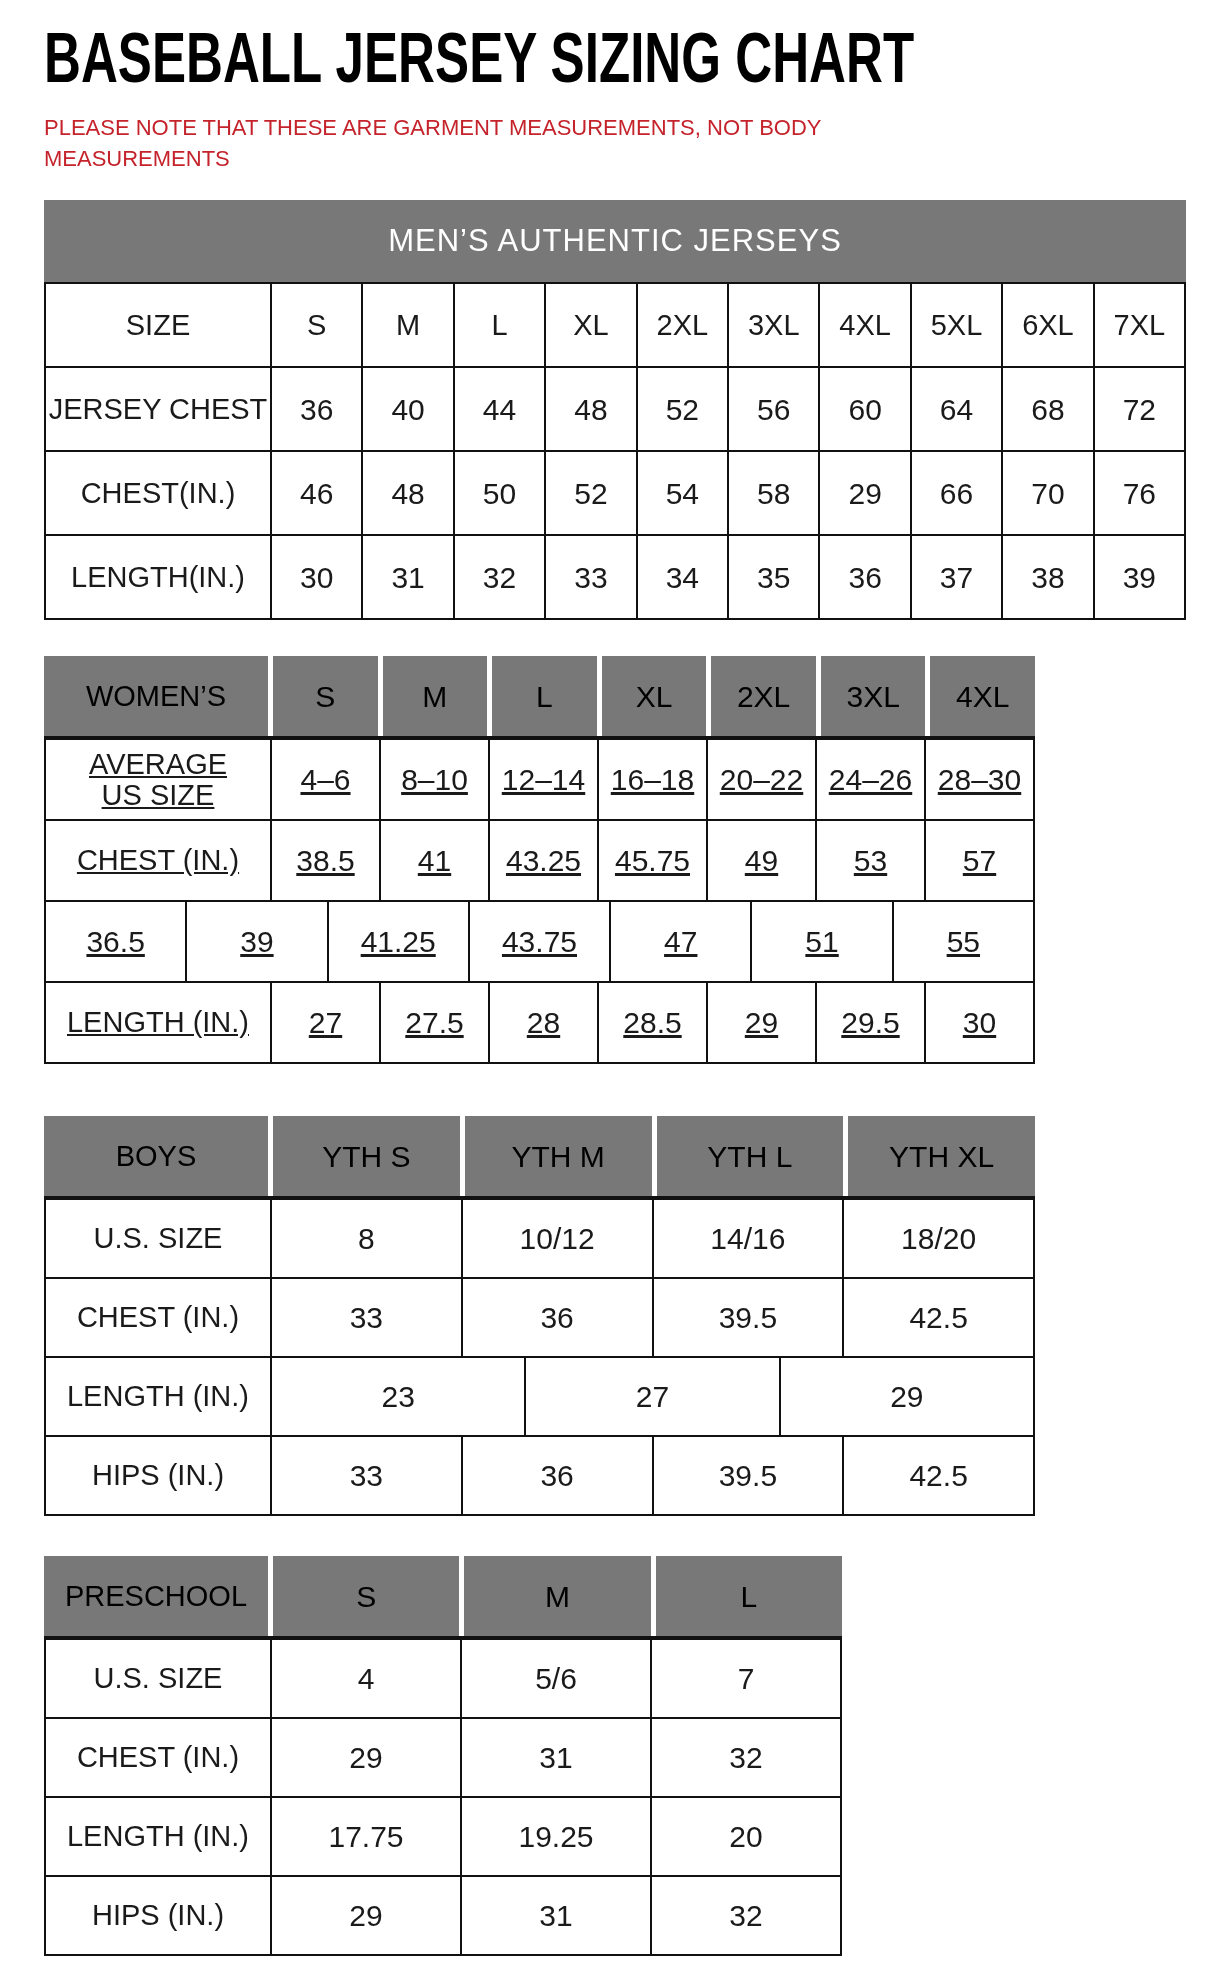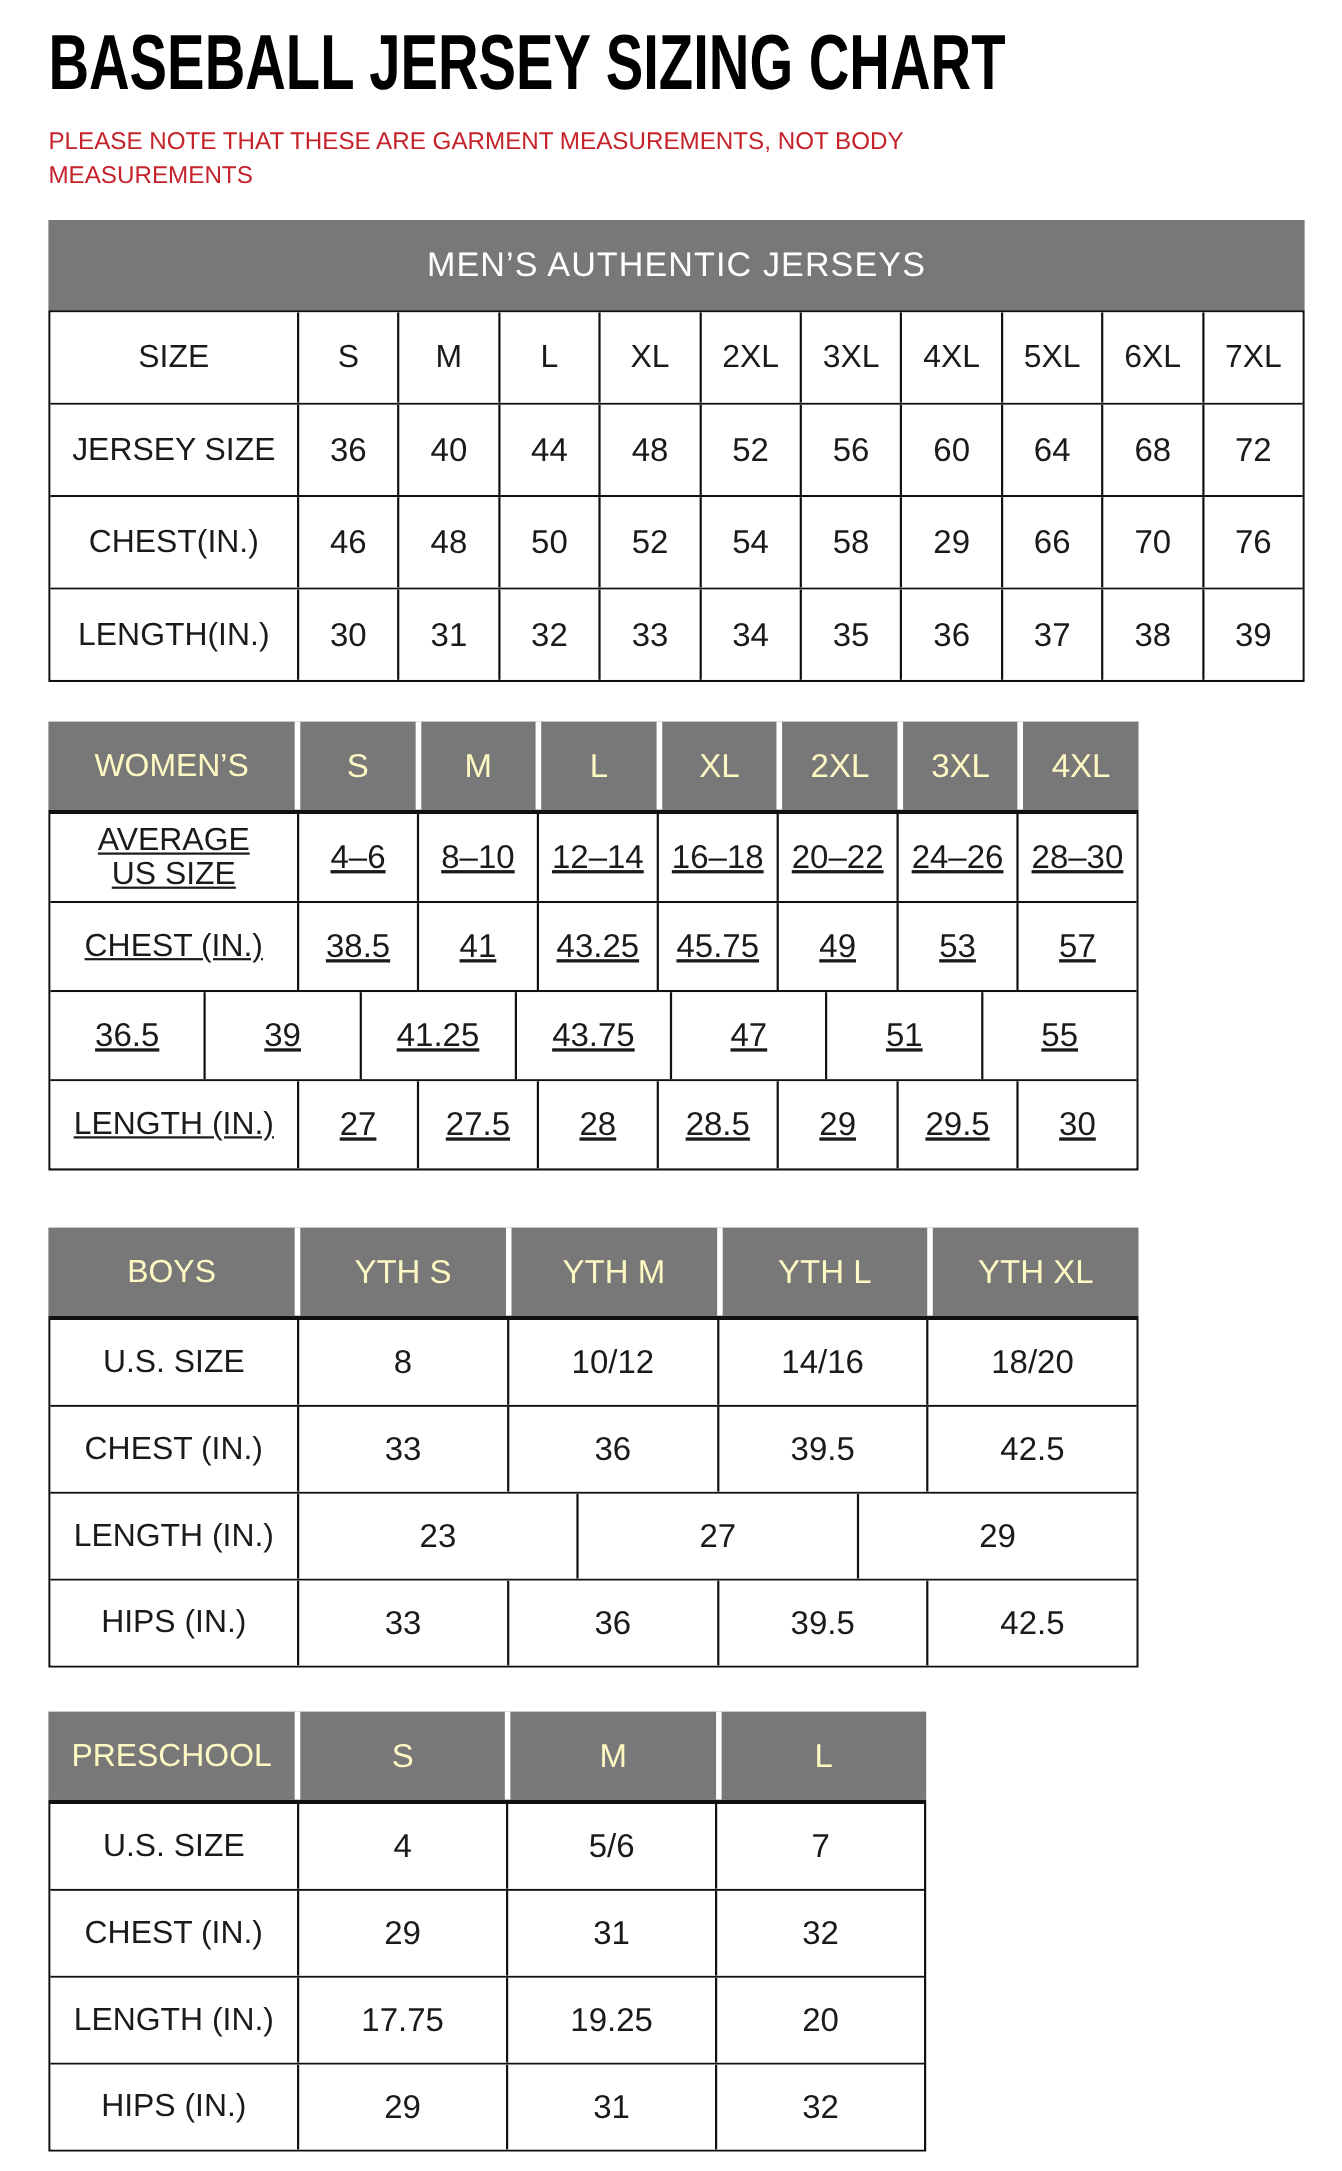--- a/index.html
+++ b/index.html
@@ -31,21 +31,21 @@
   .t-boys{width:991px;margin-top:52px;}
   .t-preschool{width:798px;margin-top:40px;}
 
   .banner{
     height:82px;background:#787878;color:#fff;
     display:flex;align-items:center;justify-content:center;
     font-size:31px;letter-spacing:1px;
   }
   .ghead{display:flex;height:80px;}
   .ghead .cell{
-    background:#787878;color:#fef9c3;
+    background:#787878;color:#000000;
     border-left:5px solid #fff;
     display:flex;align-items:center;justify-content:center;
     font-size:29px;box-sizing:border-box;
   }
   .ghead .cell:first-child{border-left:none;}
 
   .tbody{border:2px solid #111;}
   .tbody.thick-top{border-top:4px solid #111;}
   .row{display:flex;border-top:2px solid #111;}
   .row:first-child{border-top:none;}
@@ -115,21 +115,21 @@
           </div>
           <div class="cell val">
             <span>6XL</span>
           </div>
           <div class="cell val">
             <span>7XL</span>
           </div>
         </div>
         <div class="row" data-row="0">
           <div class="cell label">
-            <span>JERSEY SIZE</span>
+            <span>JERSEY CHEST</span>
           </div>
           <div class="cell val">
             <span>36</span>
           </div>
           <div class="cell val">
             <span>40</span>
           </div>
           <div class="cell val">
             <span>44</span>
           </div>

